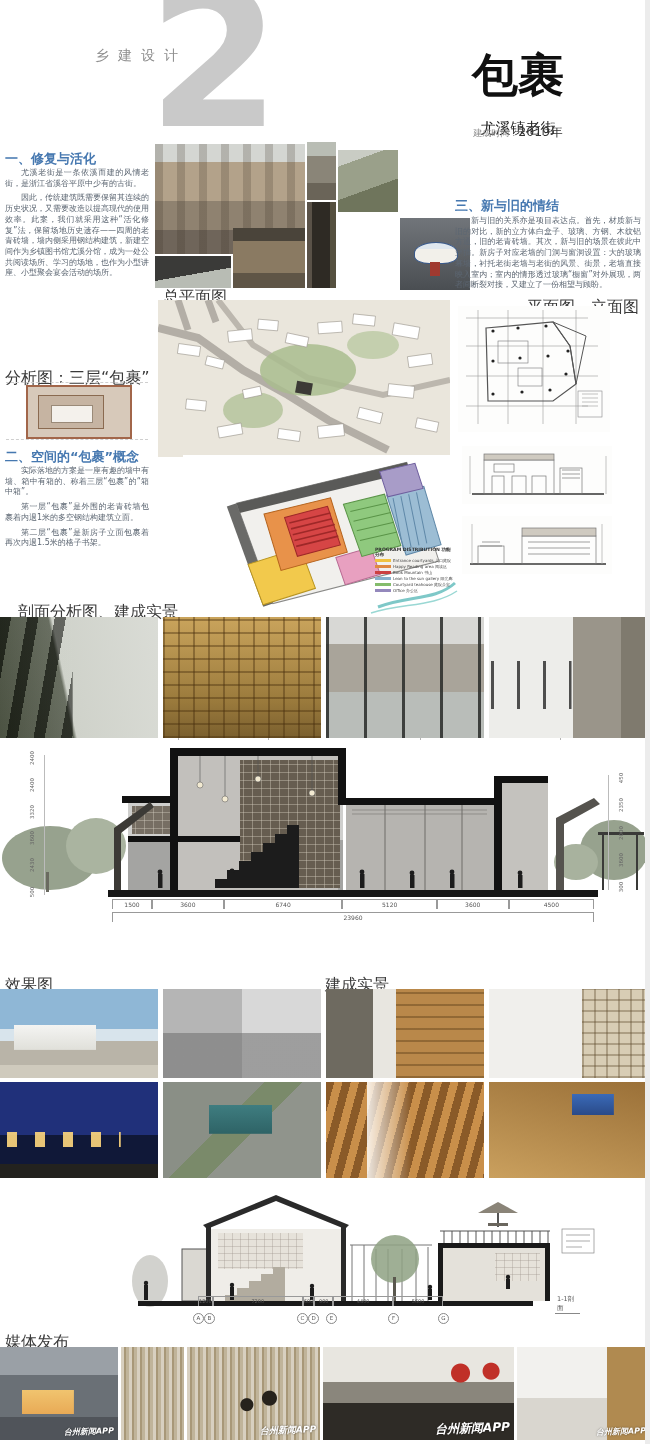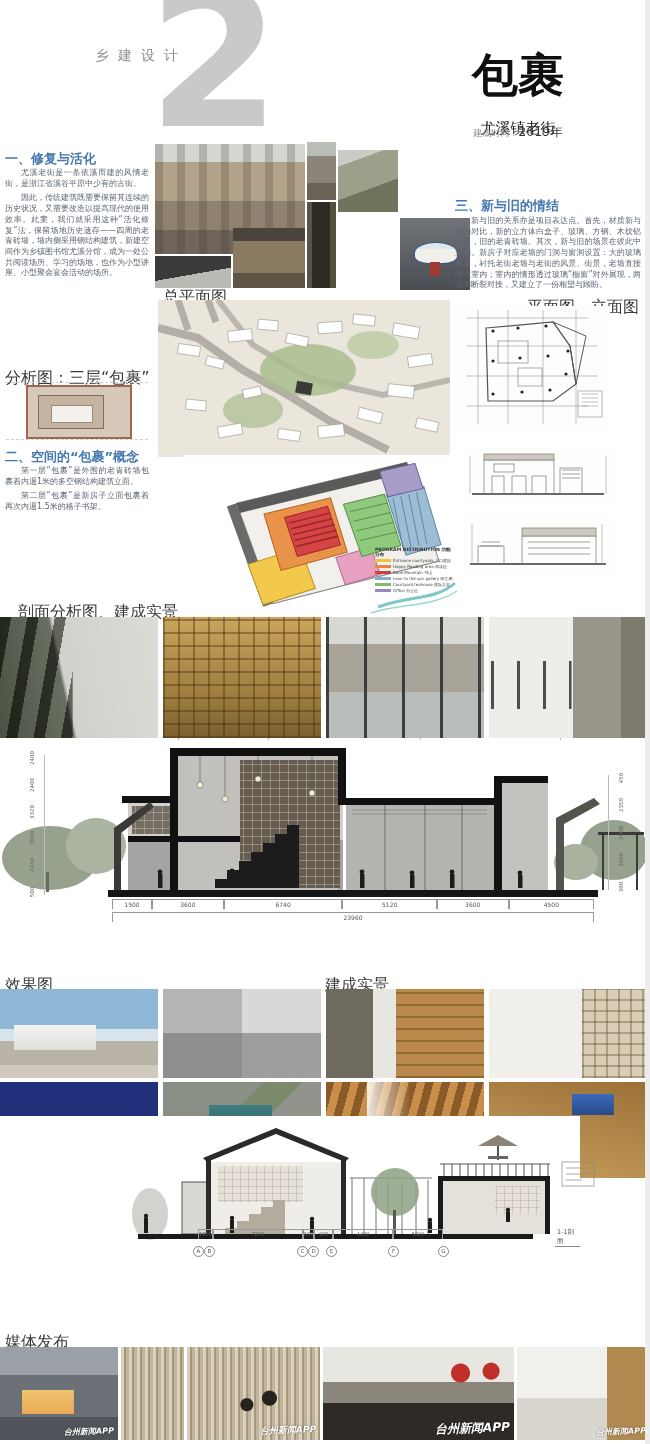--- a/index.html
+++ b/index.html
@@ -143,20 +143,21 @@
     <span class="ln" style="top:0"></span>
     <div class="o">
       <div class="m">
         <div class="i"></div>
       </div>
     </div>
     <span class="ln" style="bottom:0"></span>
   </div>
   <div class="abs bh" style="left:5px;top:448px">二、空间的“包裹”概念</div>
   <div class="abs bp" style="left:5px;top:466px;width:144px;height:136px">
+    <p>实际落地的方案是一座有趣的墙中有墙、箱中有箱的、称着三层“包裹”的“箱中箱”。</p>
     <p>第一层“包裹”是外围的老青砖墙包裹着内退1米的多空钢结构建筑立面。</p>
     <p>第二层“包裹”是新房子立面包裹着再次内退1.5米的格子书架。</p>
 
   </div>
 
   <div class="abs bh" style="left:455px;top:197px">三、新与旧的情结</div>
   <div class="abs bp" style="left:455px;top:216px;width:186px;height:80px">
     <p>新与旧的关系亦是项目表达点。首先，材质新与旧的对比，新的立方体白盒子、玻璃、方钢、木纹铝方通，旧的老青砖墙。其次，新与旧的场景在彼此中穿插。新房子对应老墙的门洞与窗洞设置：大的玻璃幕墙，衬托老街老墙与老街的风景、街景，老墙直接映入室内；室内的情形透过玻璃“橱窗”对外展现，两者间断裂对接，又建立了一份相望与顾盼。</p>
   </div>
 
@@ -414,21 +415,21 @@
   <div class="abs lbl" style="left:325px;top:975px">建成实景</div>
   <div class="ph t1" style="left:0;top:989px;width:158px;height:89px"></div>
   <div class="ph t2" style="left:163px;top:989px;width:158px;height:89px"></div>
   <div class="ph t3" style="left:326px;top:989px;width:158px;height:89px"></div>
   <div class="ph t4" style="left:489px;top:989px;width:161px;height:89px"></div>
   <div class="ph t5" style="left:0;top:1082px;width:158px;height:96px"></div>
   <div class="ph t6" style="left:163px;top:1082px;width:158px;height:96px"></div>
   <div class="ph t7" style="left:326px;top:1082px;width:158px;height:96px"></div>
   <div class="ph t8" style="left:489px;top:1082px;width:161px;height:96px"></div>
 
-  <div class="drawbox" style="left:0;top:1116px;width:580px;height:152px">
+  <div class="drawbox" style="left:0;top:1183px;width:580px;height:152px">
     <svg width="650" height="152" viewBox="0 0 650 152">
       <ellipse cx="150" cy="98" rx="18" ry="26" fill="#d2d2ce"></ellipse>
       <rect x="182" y="66" width="28" height="52" fill="#dad8d2" stroke="#555" stroke-width="1"></rect>
       <rect x="211" y="46" width="130" height="72" fill="#efede8"></rect>
       <polygon points="203,42 276,12 349,42 345,46 276,18 207,46" fill="#2a2a2a"></polygon>
       <rect x="206" y="42" width="5" height="76" fill="#2a2a2a"></rect>
       <rect x="341" y="42" width="5" height="76" fill="#2a2a2a"></rect>
       <rect x="218" y="50" width="85" height="36" fill="url(#shelf2)"></rect>
       <path d="M225,118 L225,112 H237 V105 H249 V98 H261 V91 H273 V84 H285 V118 Z" fill="#b2ac9f"></path>
       <g stroke="#777" stroke-width="1" fill="none">

